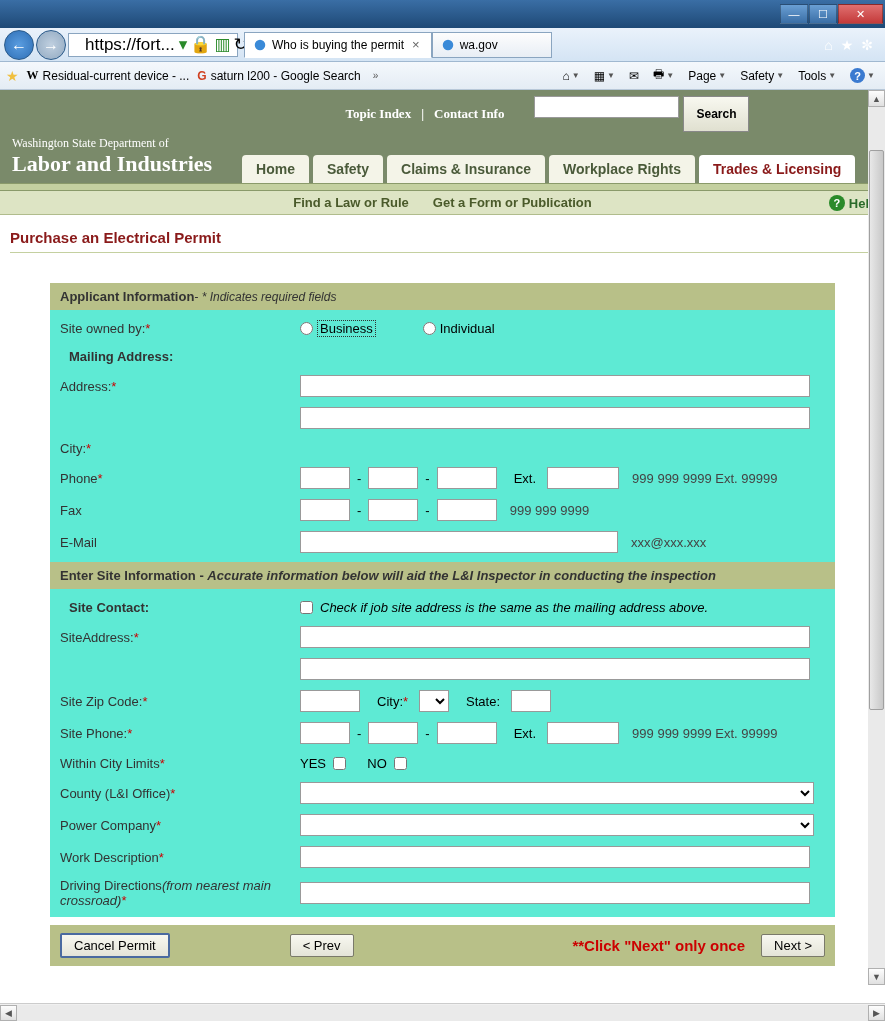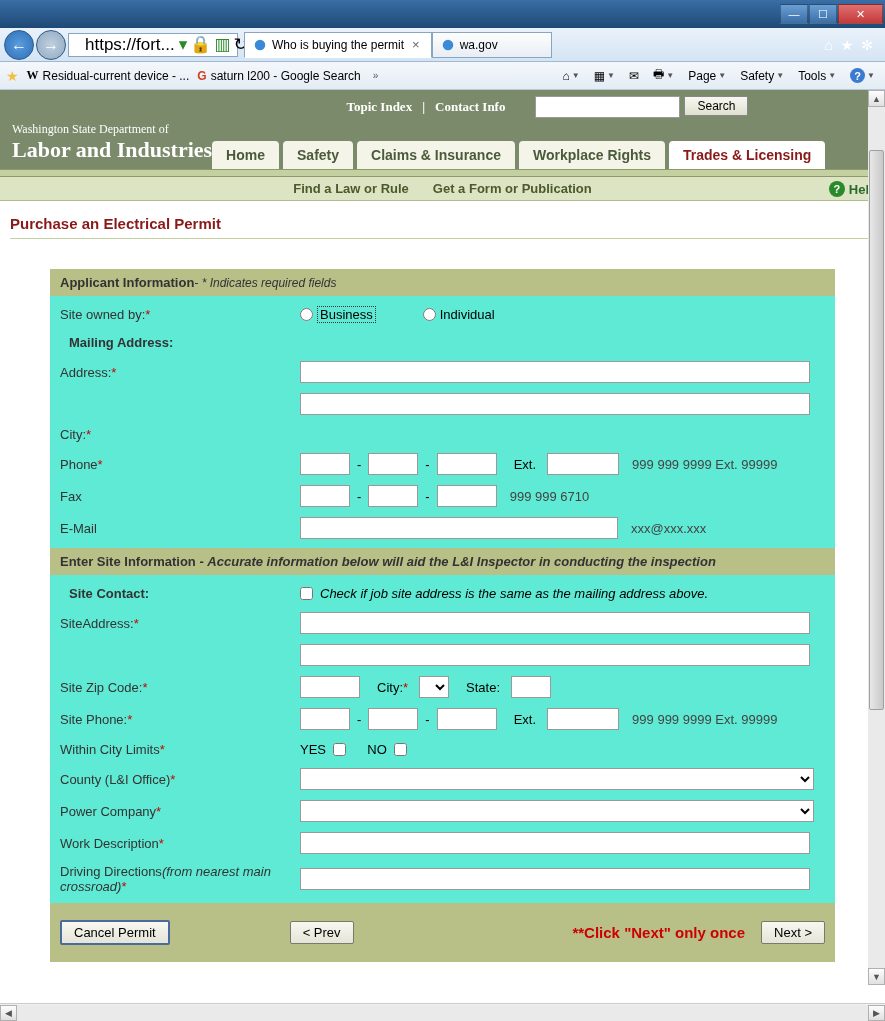--- a/index.html
+++ b/index.html
@@ -33,26 +33,26 @@
   .cmd-item .dd { font-size: 8px; color: #555; }
   .chev { font-size: 10px; color: #555; padding: 0 4px; }
   
   
   .page { flex: 1; overflow: auto; background: #fff; position: relative; }
   .site-header { background: #7a8a6a; color: #fff; padding: 6px 12px 0 12px; font-family: Georgia, serif; }
   .site-top-links { text-align: center; font-size: 13px; font-weight: bold; padding-bottom: 4px; display: flex; align-items: center; justify-content: center; gap: 10px; }
   .site-top-links a { color: #fff; text-decoration: none; cursor: pointer; }
   .search-box { display: inline-flex; gap: 4px; margin-left: 20px; }
   .search-box input { width: 145px; height: 18px; border: 1px solid #555; font-size: 12px; padding: 0 3px; }
-  .search-box button { height: 20px; padding: 0 12px; font-size: 12px; font-weight: normal; background: linear-gradient(#f8f8f0, #e0e0d0); border: 1px solid #888; cursor: pointer; }
+  .search-box button { height: 36px; padding: 0 12px; font-size: 12px; font-weight: bold; background: linear-gradient(#f8f8f0, #e0e0d0); border: 1px solid #888; cursor: pointer; }
   .logo-row { display: flex; align-items: flex-end; }
   .logo { padding-bottom: 6px; }
   .logo .line1 { font-size: 12px; }
   .logo .line2 { font-family: Georgia, serif; font-size: 22px; font-weight: bold; }
-  .main-tabs { display: flex; gap: 4px; }
+  .main-tabs { display: flex; gap: 4px; margin-left: 30px; }
   .main-tab { background: #f4f4e8; color: #4a5a3a; padding: 6px 14px; font-size: 14px; font-weight: bold; font-family: "Trebuchet MS", sans-serif; border-radius: 4px 4px 0 0; cursor: pointer; }
   .main-tab.active { background: #fff; color: #8a1a1a; }
   
   .green-strip { height: 8px; background: #c4d0a0; border-top: 1px solid #8a9a6a; border-bottom: 1px solid #8a9a6a; }
   .sub-bar { background: #dde4c4; padding: 4px 12px; font-family: "Trebuchet MS", sans-serif; font-size: 13px; font-weight: bold; color: #4a5a2a; display: flex; justify-content: center; gap: 24px; position: relative; border-bottom: 1px solid #b0bc8c;}
   .sub-bar a { cursor: pointer; }
   .help-link { position: absolute; right: 8px; display: flex; align-items: center; gap: 4px; color: #2a6a2a; }
   .help-icon { width: 16px; height: 16px; background: #2a8a2a; color: #fff; border-radius: 50%; display: flex; align-items: center; justify-content: center; font-size: 11px; font-weight: bold; }
   
   .content { padding: 14px 10px 10px 10px; font-family: "Trebuchet MS", Verdana, sans-serif; }
@@ -78,21 +78,21 @@
   .txt-ext { width: 72px; }
   .txt-zip { width: 60px; }
   .txt-state { width: 40px; }
   .txt-email { width: 318px; }
   .hint { color: #444; font-size: 13px; margin-left: 6px; }
   .inline-lbl { margin: 0 4px 0 10px; }
   .italic { font-style: italic; }
   .sel-wide { width: 514px; }
   .sel-city { width: 30px; }
   
-  .button-row { background: #b8c088; padding: 17px 10px; display: flex; align-items: center; gap: 10px; }
+  .button-row { background: #b8c088; padding: 8px 10px; display: flex; align-items: center; gap: 10px; margin-top: 8px; }
   .btn { background: linear-gradient(#f8f8f0, #e4e4d8); border: 1px solid #7a7a6a; padding: 3px 12px; font-size: 13px; cursor: pointer; border-radius: 2px; }
   .btn.primary { border: 2px solid #4a6aa0; }
   .warn-text { color: #c00; font-weight: bold; font-size: 15px; margin-left: auto; margin-right: 6px; }
   
   .h-scroll { height: 18px; background: #f0f0f0; border-top: 1px solid #ccc; display: flex; align-items: center; }
   .h-scroll .track { flex: 1; height: 16px; background: #eaeaea; position: relative; }
   .h-scroll .arrow { width: 17px; height: 16px; background: linear-gradient(#fdfdfd,#e0e0e0); border: 1px solid #b0b0b0; display:flex; align-items:center; justify-content:center; font-size:9px; color:#555; cursor:pointer; }
   
   .v-scroll { position:absolute; right:0; top:0; bottom:18px; width:17px; background:#eaeaea; display:flex; flex-direction:column;}
   .v-scroll .arrow { height:17px; background:linear-gradient(#fdfdfd,#e0e0e0); border:1px solid #b0b0b0; display:flex;align-items:center;justify-content:center;font-size:9px;color:#555;cursor:pointer;}
@@ -283,21 +283,21 @@
               <input type="text" class="txt-ext" style="">
               <span class="hint">999 999 9999 Ext. 99999</span>
             </div>
           </div>
           <div class="form-row">
             <div class="form-label">Fax</div>
             <div class="form-field">
               <input type="text" class="txt-tiny" style=""> -
               <input type="text" class="txt-tiny" style=""> -
               <input type="text" class="txt-small" style="">
-              <span class="hint">999 999 6710</span>
+              <span class="hint">999 999 9999</span>
             </div>
           </div>
           <div class="form-row">
             <div class="form-label">E-Mail</div>
             <div class="form-field">
               <input type="text" class="txt-email" style="">
               <span class="hint">xxx@xxx.xxx</span>
             </div>
           </div>
         </div>

